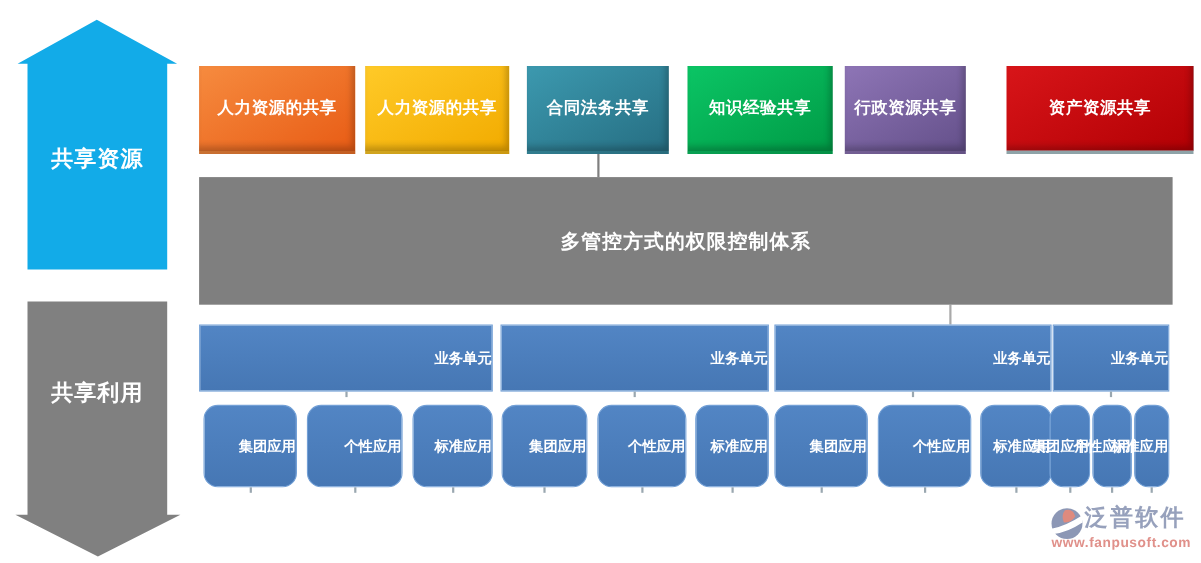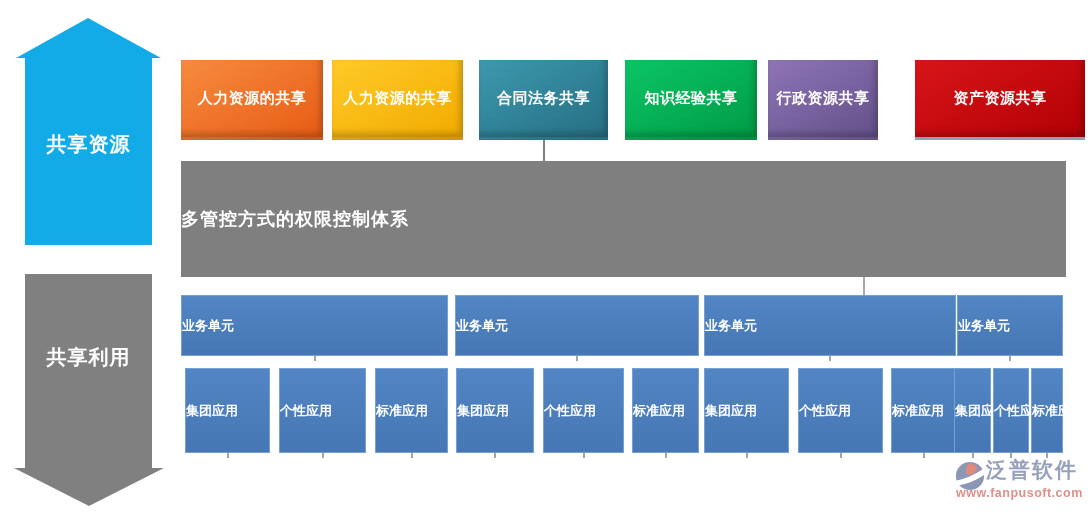--- a/index.html
+++ b/index.html
@@ -31,33 +31,33 @@
   #svc3{left:625px;width:132px;background:linear-gradient(150deg,#0BC565,#009B46);}
   #svc4{left:768px;width:110px;background:linear-gradient(150deg,#8E75B6,#64508A);}
   #svc5{left:915px;width:170px;background:linear-gradient(150deg,#D81519,#B20004);border-bottom:3px solid #8EA3A8;}
   
   .conn{position:absolute;width:2px;background:#7F7F7F;}
   #conn1{left:543px;top:140px;height:21px;}
   #conn2{left:863px;top:277px;height:18px;background:#A9A9A9;}
   
   #control-bar{
     position:absolute;left:181px;top:161px;width:885px;height:116px;
-    background:#7F7F7F;display:flex;align-items:center;
+    background:#7F7F7F;display:flex;align-items:center;justify-content:center;
     color:#ffffff;font-weight:bold;font-size:18px;letter-spacing:1px;
   }
   
   .unit,.app{
     position:absolute;box-sizing:border-box;
     background:linear-gradient(180deg,#5285C4,#4677B4);
     border:1px solid #73A0D6;
-    display:flex;align-items:center;justify-content:flex-start;
+    display:flex;align-items:center;justify-content:flex-end;
     color:#ffffff;font-weight:bold;
   }
   .unit{top:295px;height:61px;font-size:13px;}
-  .app{top:368px;height:85px;font-size:13px;white-space:nowrap;overflow:visible;}
+  .app{top:368px;height:75px;font-size:13px;white-space:nowrap;overflow:visible;border-radius:13px;}
   .unit::after,.app::after{
     content:"";position:absolute;left:50%;bottom:-6px;width:2px;height:5px;
     background:#9AA7B0;transform:translateX(-50%);
   }
   #unit0{left:181px;width:267px;} #unit1{left:455px;width:244px;}
   #unit2{left:704px;width:252px;} #unit3{left:957px;width:106px;}
   #app00{left:185px;width:85px;} #app01{left:279px;width:87px;} #app02{left:375px;width:73px;}
   #app10{left:456px;width:78px;} #app11{left:543px;width:81px;} #app12{left:632px;width:67px;}
   #app20{left:704px;width:85px;} #app21{left:798px;width:85px;} #app22{left:891px;width:65px;}
   #app30{left:954px;width:37px;} #app31{left:993px;width:36px;} #app32{left:1031px;width:32px;}

